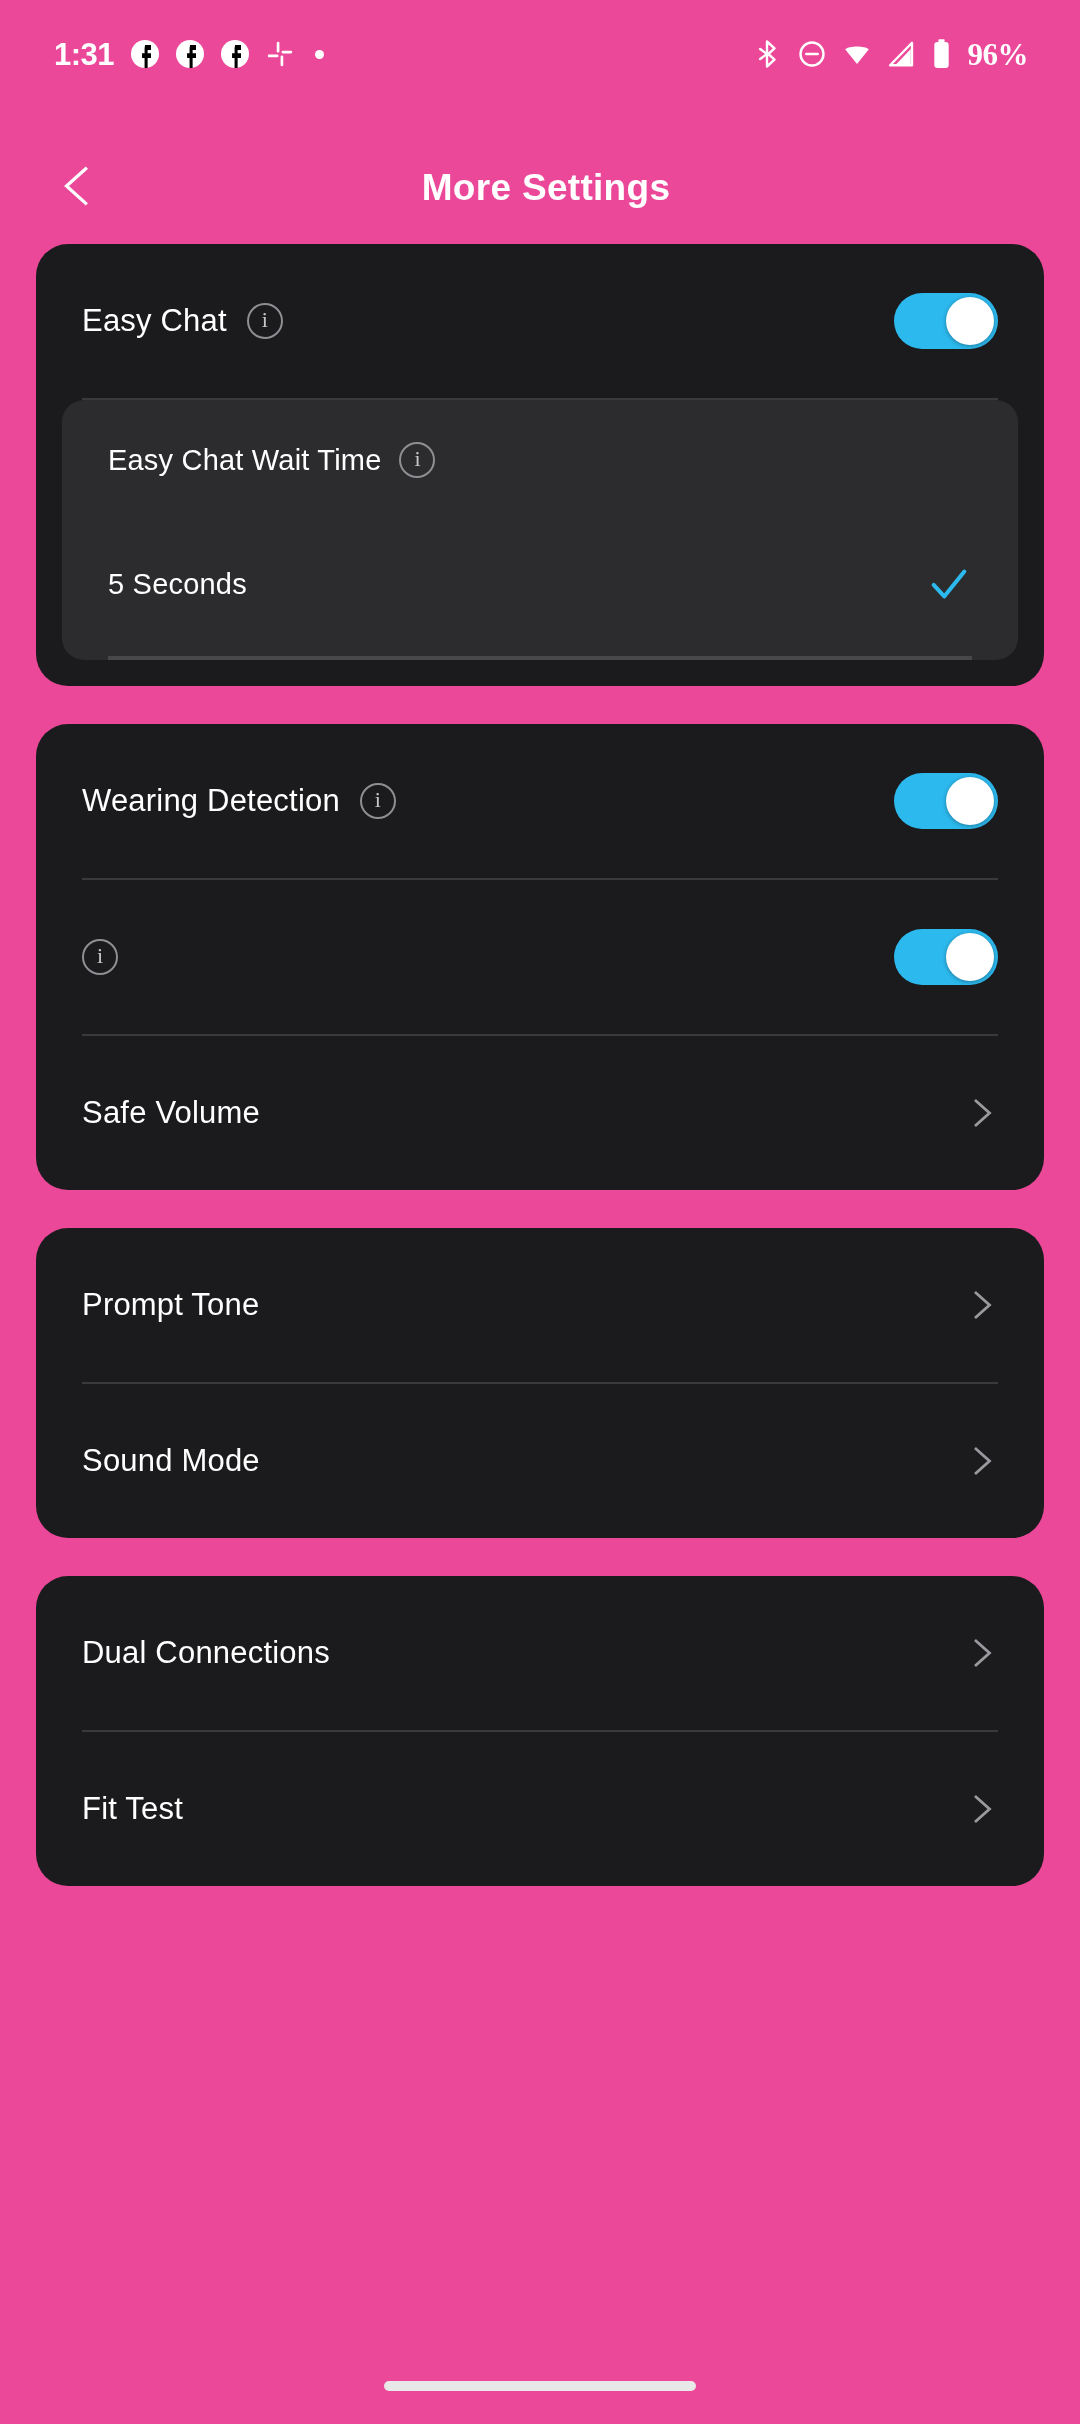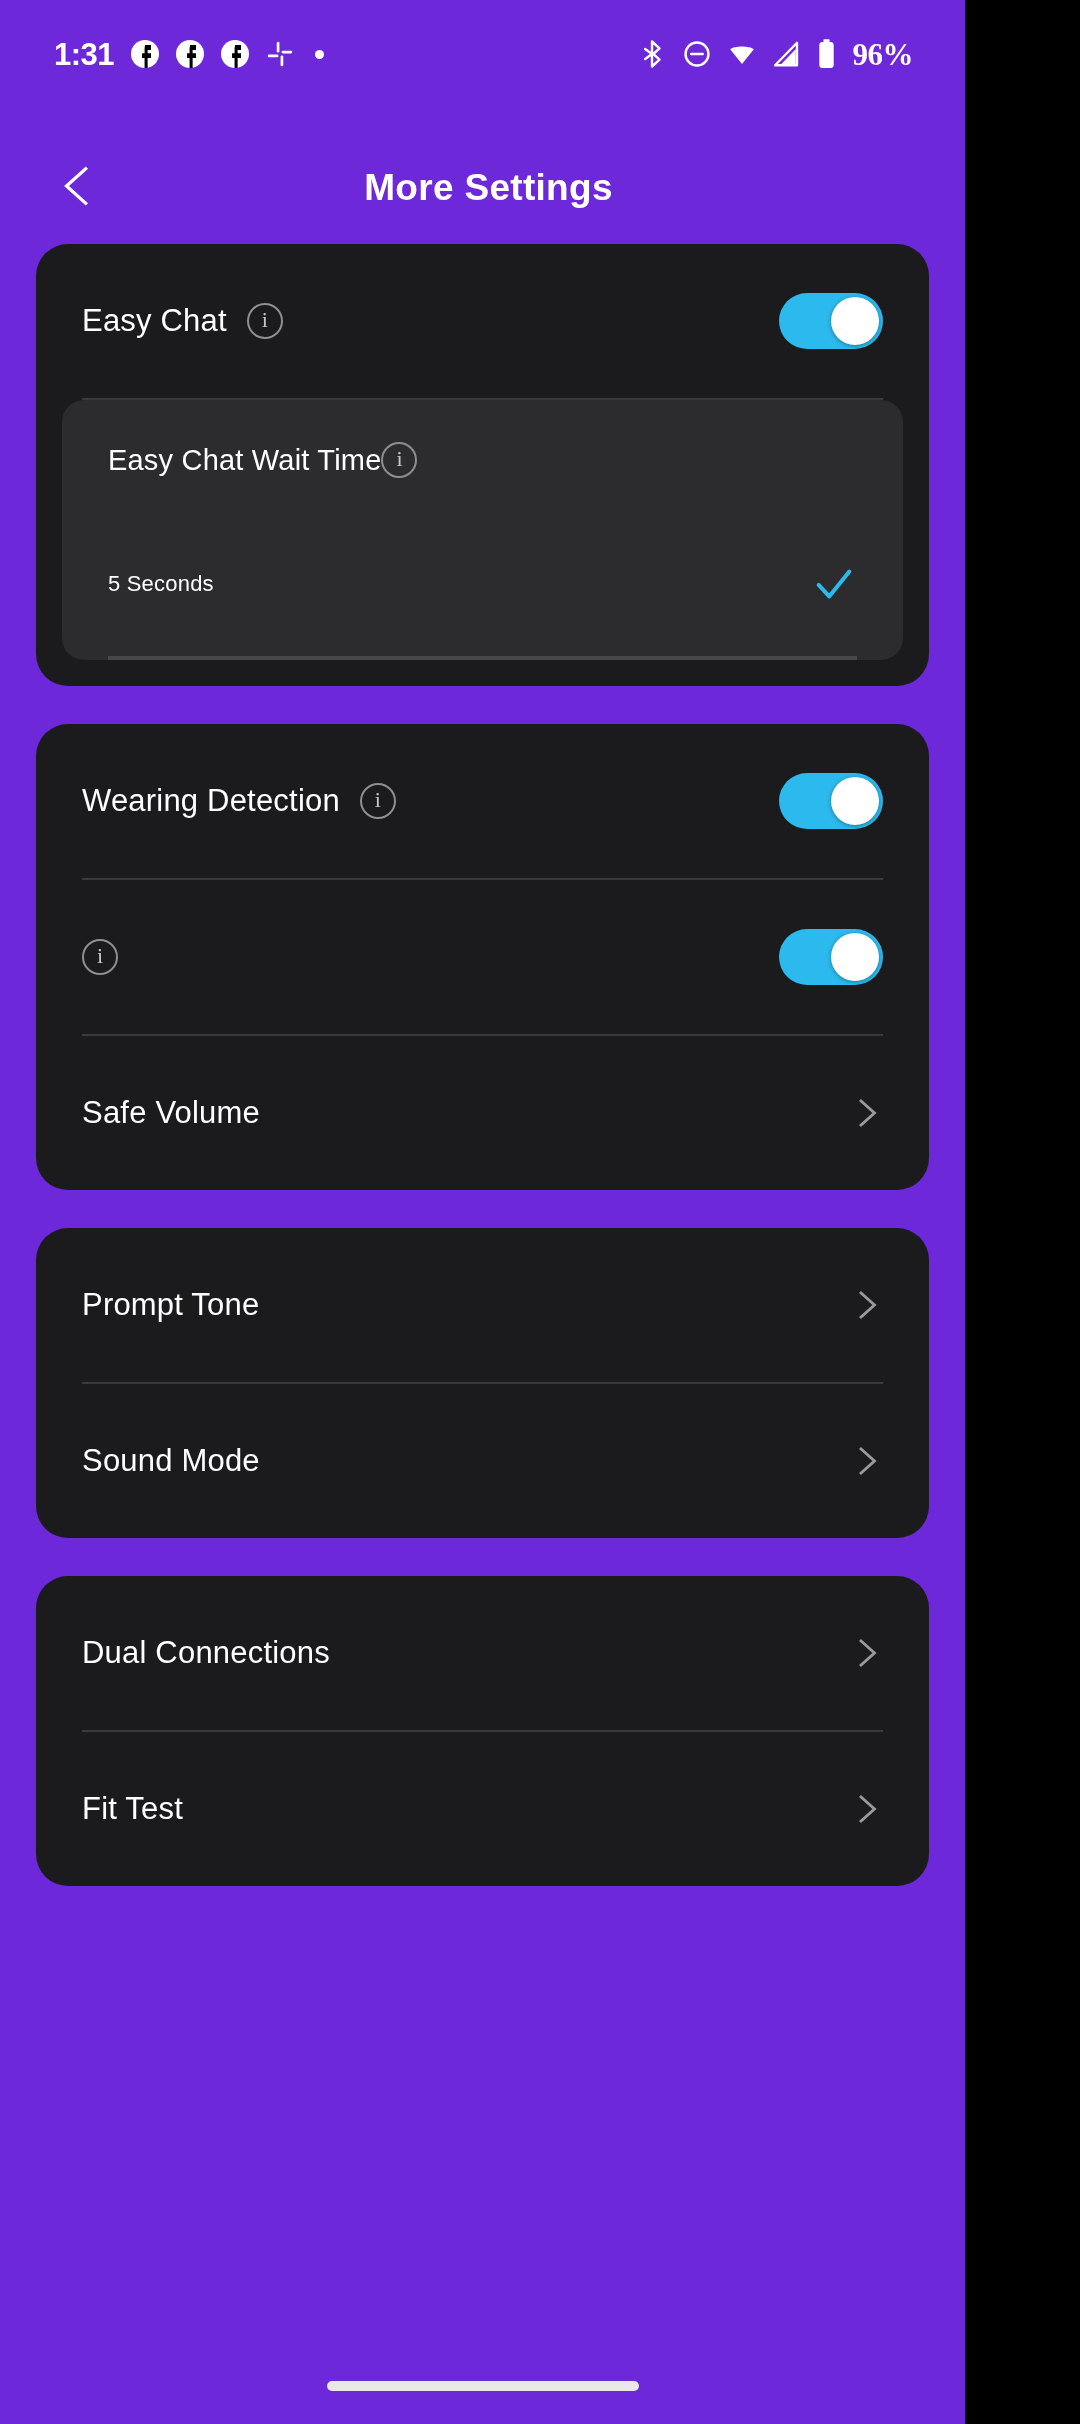--- a/index.html
+++ b/index.html
@@ -12,23 +12,23 @@
   }
 
   body {
     font-family: "Liberation Sans", sans-serif;
     color: #ffffff;
     -webkit-font-smoothing: antialiased;
   }
 
   .phone {
     position: relative;
-    width: 965px;
+    width: 1080px;
     height: 2424px;
-    background: #6d28d9;
+    background: #ec4899;
     display: flex;
     flex-direction: column;
   }
 
   
   .status-bar {
     height: 108px;
     display: flex;
     align-items: center;
     justify-content: space-between;
@@ -227,38 +227,39 @@
     padding: 0 26px 26px 26px;
   }
   .subpanel {
     background: #2c2c2e;
     border-radius: 22px;
     overflow: hidden;
   }
   .subpanel-title-row {
     display: flex;
     align-items: center;
+    gap: 18px;
     padding: 42px 46px 34px 46px;
   }
   .subpanel-title {
     font-size: 29px;
     font-weight: 400;
     color: #ffffff;
     letter-spacing: 0.2px;
   }
   .option-row {
     display: flex;
     align-items: center;
     justify-content: space-between;
     padding: 0 46px;
     min-height: 144px;
     cursor: pointer;
   }
   .option-label {
-    font-size: 22px;
+    font-size: 29px;
     font-weight: 400;
     color: #ffffff;
     letter-spacing: 0.2px;
   }
   .option-divider {
     height: 2px;
     background: #48484a;
     margin: 0 46px;
   }
   .check {

